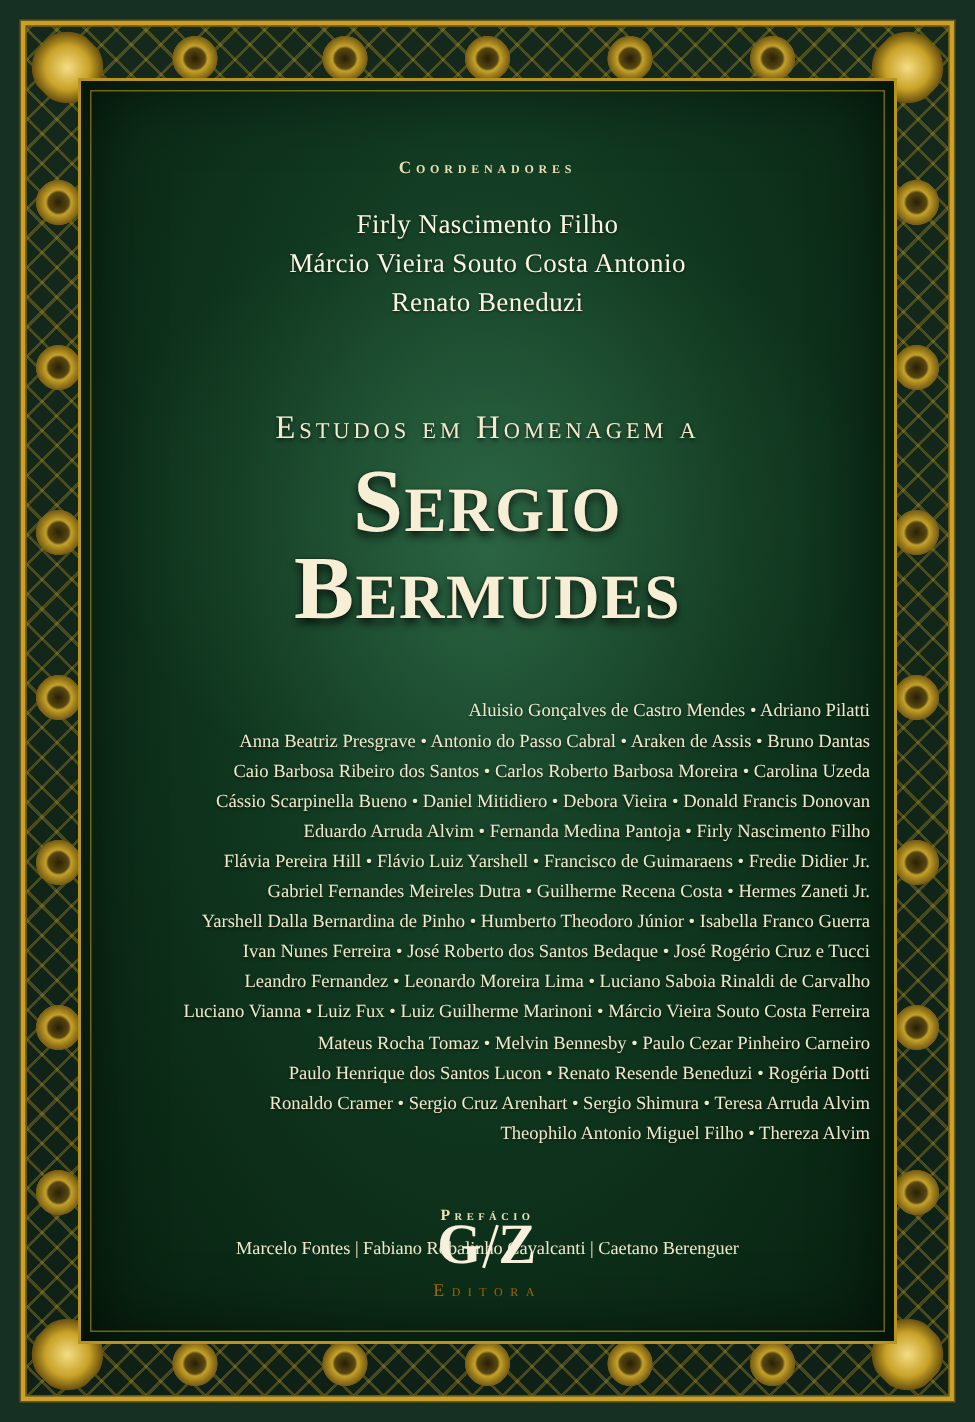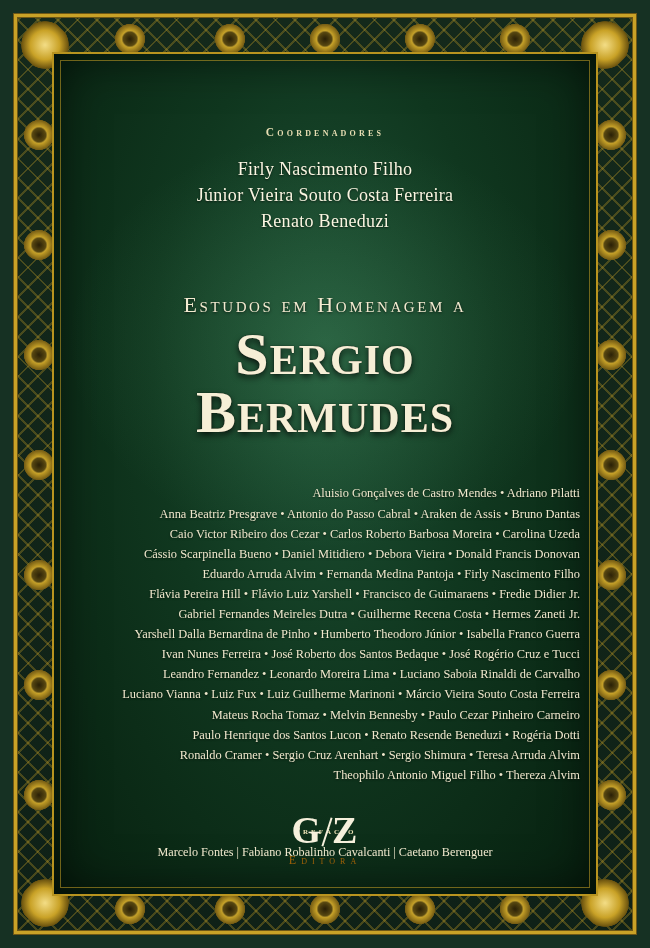--- a/index.html
+++ b/index.html
@@ -84,21 +84,21 @@
 
   
   .content {
     position: absolute;
     left: 66px; right: 66px; top: 70px; bottom: 66px;
     text-align: center;
     color: #efe6c8;
   }
 
   .coord-label {
-    margin-top: 56px;
+    margin-top: 36px;
     font-size: 11.5px;
     letter-spacing: 3.2px;
     font-variant: small-caps;
     color: #e9dfb4;
     font-weight: bold;
   }
   .coord-name {
     font-size: 18px;
     line-height: 1.45;
     color: #fbf6e2;
@@ -238,35 +238,35 @@
   <div class="frame-inner-band"></div>
   <div class="frame-thin"></div>
   <div class="glow"></div>
 
   <div class="content">
 
     <div class="coord-label">Coordenadores</div>
 
     <div class="coord-list">
       <div class="coord-name">Firly Nascimento Filho</div>
-      <div class="coord-name">Júnior Vieira Souto Costa Ferreira</div>
+      <div class="coord-name">Márcio Vieira Souto Costa Antonio</div>
       <div class="coord-name">Renato Beneduzi</div>
     </div>
 
     <div class="homenagem">Estudos em Homenagem a</div>
 
     <div class="honoree">
       <span class="l1">Sergio</span>
       <span class="l2">Bermudes</span>
     </div>
 
     <div class="authors">
       <div class="row">Aluisio Gonçalves de Castro Mendes • Adriano Pilatti</div>
       <div class="row">Anna Beatriz Presgrave • Antonio do Passo Cabral • Araken de Assis • Bruno Dantas</div>
-      <div class="row">Caio Victor Ribeiro dos Cezar • Carlos Roberto Barbosa Moreira • Carolina Uzeda</div>
+      <div class="row">Caio Barbosa Ribeiro dos Santos • Carlos Roberto Barbosa Moreira • Carolina Uzeda</div>
       <div class="row">Cássio Scarpinella Bueno • Daniel Mitidiero • Debora Vieira • Donald Francis Donovan</div>
       <div class="row">Eduardo Arruda Alvim • Fernanda Medina Pantoja • Firly Nascimento Filho</div>
       <div class="row">Flávia Pereira Hill • Flávio Luiz Yarshell • Francisco de Guimaraens • Fredie Didier Jr.</div>
       <div class="row">Gabriel Fernandes Meireles Dutra • Guilherme Recena Costa • Hermes Zaneti Jr.</div>
       <div class="row">Yarshell Dalla Bernardina de Pinho • Humberto Theodoro Júnior • Isabella Franco Guerra</div>
       <div class="row">Ivan Nunes Ferreira • José Roberto dos Santos Bedaque • José Rogério Cruz e Tucci</div>
       <div class="row">Leandro Fernandez • Leonardo Moreira Lima • Luciano Saboia Rinaldi de Carvalho</div>
       <div class="row">Luciano Vianna • Luiz Fux • Luiz Guilherme Marinoni • Márcio Vieira Souto Costa Ferreira</div>
       <div class="row">Mateus Rocha Tomaz • Melvin Bennesby • Paulo Cezar Pinheiro Carneiro</div>
       <div class="row">Paulo Henrique dos Santos Lucon • Renato Resende Beneduzi • Rogéria Dotti</div>

